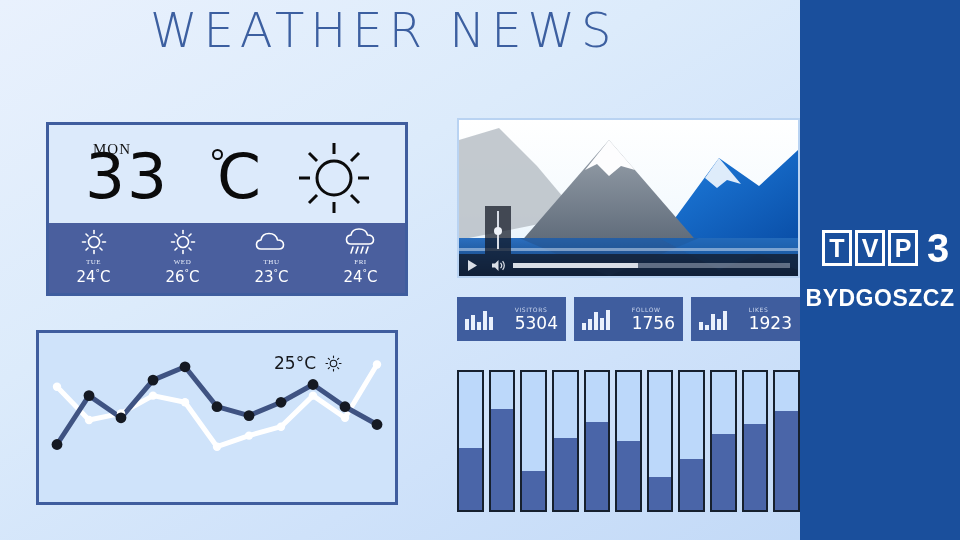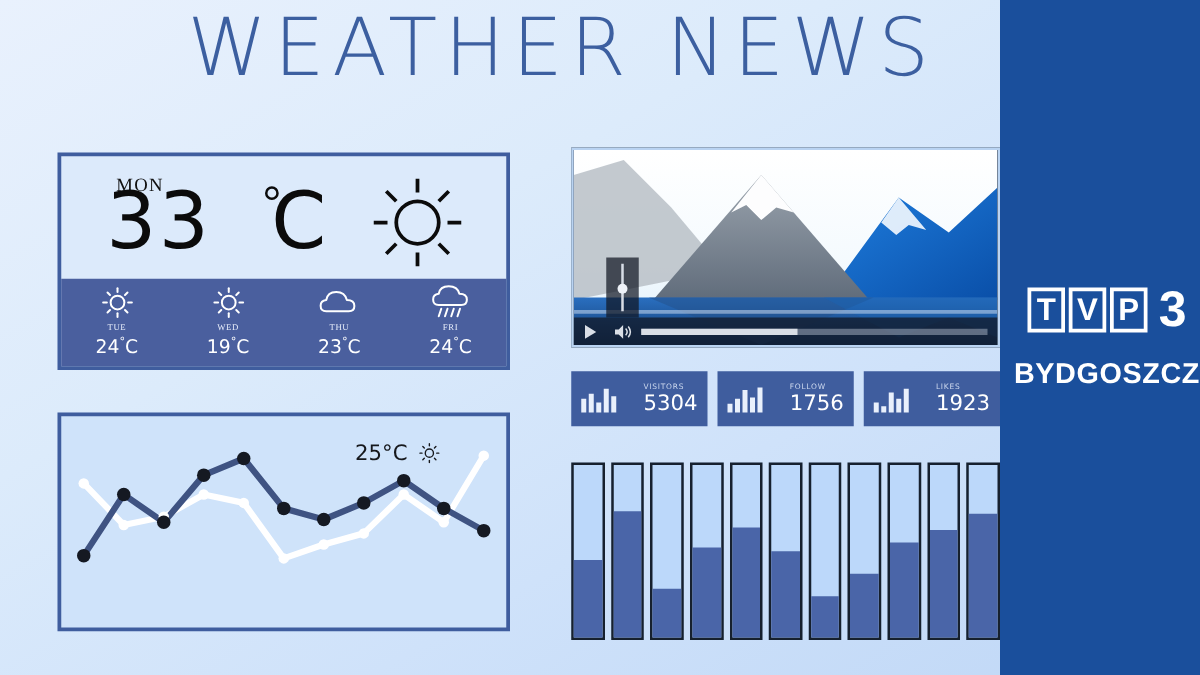--- a/index.html
+++ b/index.html
@@ -10,21 +10,21 @@
   }
   #stage{
     position:relative;width:960px;height:540px;
     background:linear-gradient(150deg,#e9f1fd 0%,#dcebfb 35%,#cfe2fa 65%,#bfd7f6 100%);
     overflow:hidden;
   }
 
   
   #title{
     position:absolute;left:150px;top:2px;
-    font-size:64px;letter-spacing:6px;
+    font-size:48px;letter-spacing:6px;
     color:#3c5fa0;font-weight:300;
     font-family:"DejaVu Sans",sans-serif;
     white-space:nowrap;
   }
 
   
   #weather-card{
     position:absolute;left:46px;top:122px;width:362px;height:174px;
     border:3px solid #3f5d9e;box-sizing:border-box;
     background:#dceafb;
@@ -46,21 +46,21 @@
   }
   .fc{flex:1;display:flex;flex-direction:column;align-items:center;justify-content:flex-start;padding-top:6px;}
   .fc-icon{height:26px;display:flex;align-items:center;justify-content:center;}
   .fc-day{font-size:7px;color:#e8eefb;letter-spacing:.5px;margin-top:3px;
           font-family:Liberation Serif, serif;}
   .fc-temp{font-size:15px;color:#fff;margin-top:2px;font-family:"DejaVu Sans",sans-serif;}
   .fc-temp sup{font-size:9px;vertical-align:super;}
 
   
   #line-card{
-    position:absolute;left:46px;top:330px;width:362px;height:175px;
+    position:absolute;left:36px;top:330px;width:362px;height:175px;
     border:3px solid #3f5d9e;box-sizing:border-box;background:#cfe3fa;
   }
   #line-svg{position:absolute;left:0;top:0;}
   #lc-label{position:absolute;left:235px;top:20px;font-size:17px;color:#16181c;
             font-family:"DejaVu Sans",sans-serif;white-space:nowrap;}
   #lc-months{position:absolute;left:0;right:0;bottom:14px;display:flex;}
   .mo{flex:1;text-align:center;font-size:12px;color:#5a7097;letter-spacing:1px;
       font-family:"DejaVu Sans",sans-serif;}
 
   
@@ -95,21 +95,21 @@
   .col i{position:absolute;left:0;right:0;bottom:0;display:block;background:#4a65a8;}
 
   
   #brand{position:absolute;left:800px;top:0;width:160px;height:540px;background:#1a4f9c;}
   #tvp{position:absolute;left:22px;top:228px;display:flex;align-items:center;}
   .tvp-box{width:30px;height:36px;border:3px solid #fff;box-sizing:border-box;
            display:flex;align-items:center;justify-content:center;margin-right:3px;}
   .tvp-box span{color:#fff;font-size:25px;font-weight:700;font-family:"Liberation Sans",sans-serif;line-height:1;}
   #tvp-3{color:#fff;font-size:40px;font-weight:700;margin-left:6px;line-height:1;
          font-family:"Liberation Sans",sans-serif;}
-  #brand-city{position:absolute;left:0;right:0;top:285px;text-align:right;color:#fff;
+  #brand-city{position:absolute;left:0;right:0;top:285px;text-align:center;color:#fff;
               font-size:23px;font-weight:700;letter-spacing:.5px;
               font-family:"Liberation Sans",sans-serif;}
 </style>
 </head>
 <body>
 
 <div id="stage">
 
   <div id="title">WEATHER NEWS</div>
 
@@ -167,21 +167,21 @@
               <line x1="1.5" y1="13" x2="4.5" y2="13"></line>
                 <line x1="21.5" y1="13" x2="24.5" y2="13"></line>
               <line x1="5" y1="5" x2="7" y2="7"></line>
                 <line x1="19" y1="19" x2="21" y2="21"></line>
               <line x1="21" y1="5" x2="19" y2="7"></line>
                 <line x1="7" y1="19" x2="5" y2="21"></line>
             </g>
           </svg>
         </div>
         <div class="fc-day">WED</div>
-        <div class="fc-temp"><span>19</span><sup>°</sup><span>C</span></div>
+        <div class="fc-temp"><span>26</span><sup>°</sup><span>C</span></div>
       </div>
 
       <div class="fc">
         <div class="fc-icon">
           <svg width="34" height="24" viewBox="0 0 34 24">
             <path d="M6 19 Q1.5 19 1.5 14.5 Q1.5 10.5 6 10 Q7 3.5 14 3.5 Q21 3.5 22.5 10 Q28.5 10 28.5 14.8 Q28.5 19 24 19 Z" fill="none" stroke="#fff" stroke-width="1.6" stroke-linejoin="round"></path>
           </svg>
         </div>
         <div class="fc-day">THU</div>
         <div class="fc-temp"><span>23</span><sup>°</sup><span>C</span></div>

